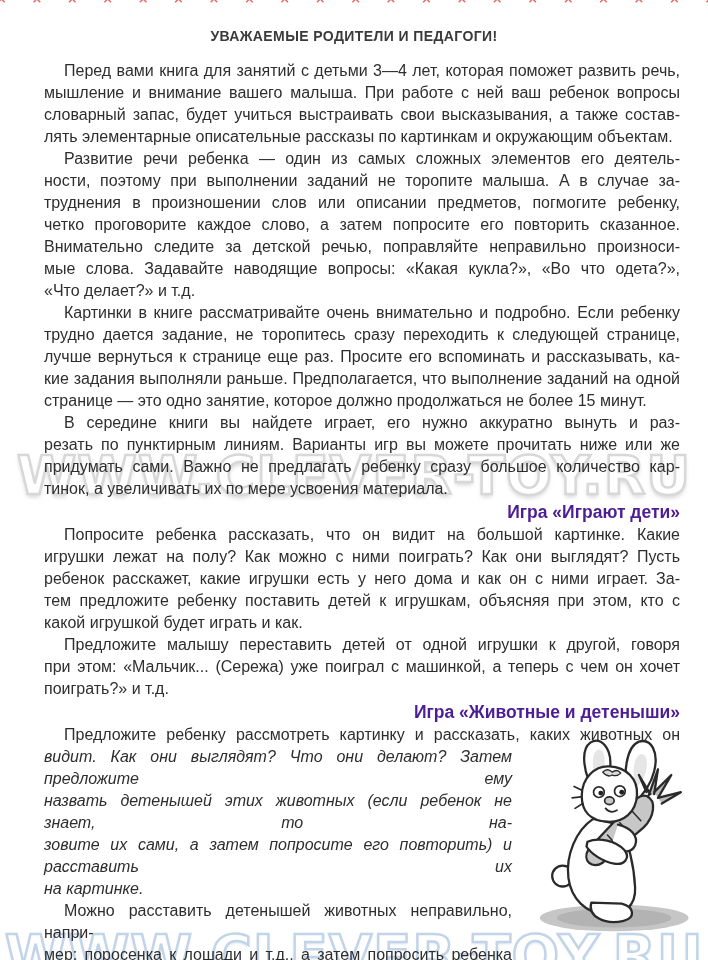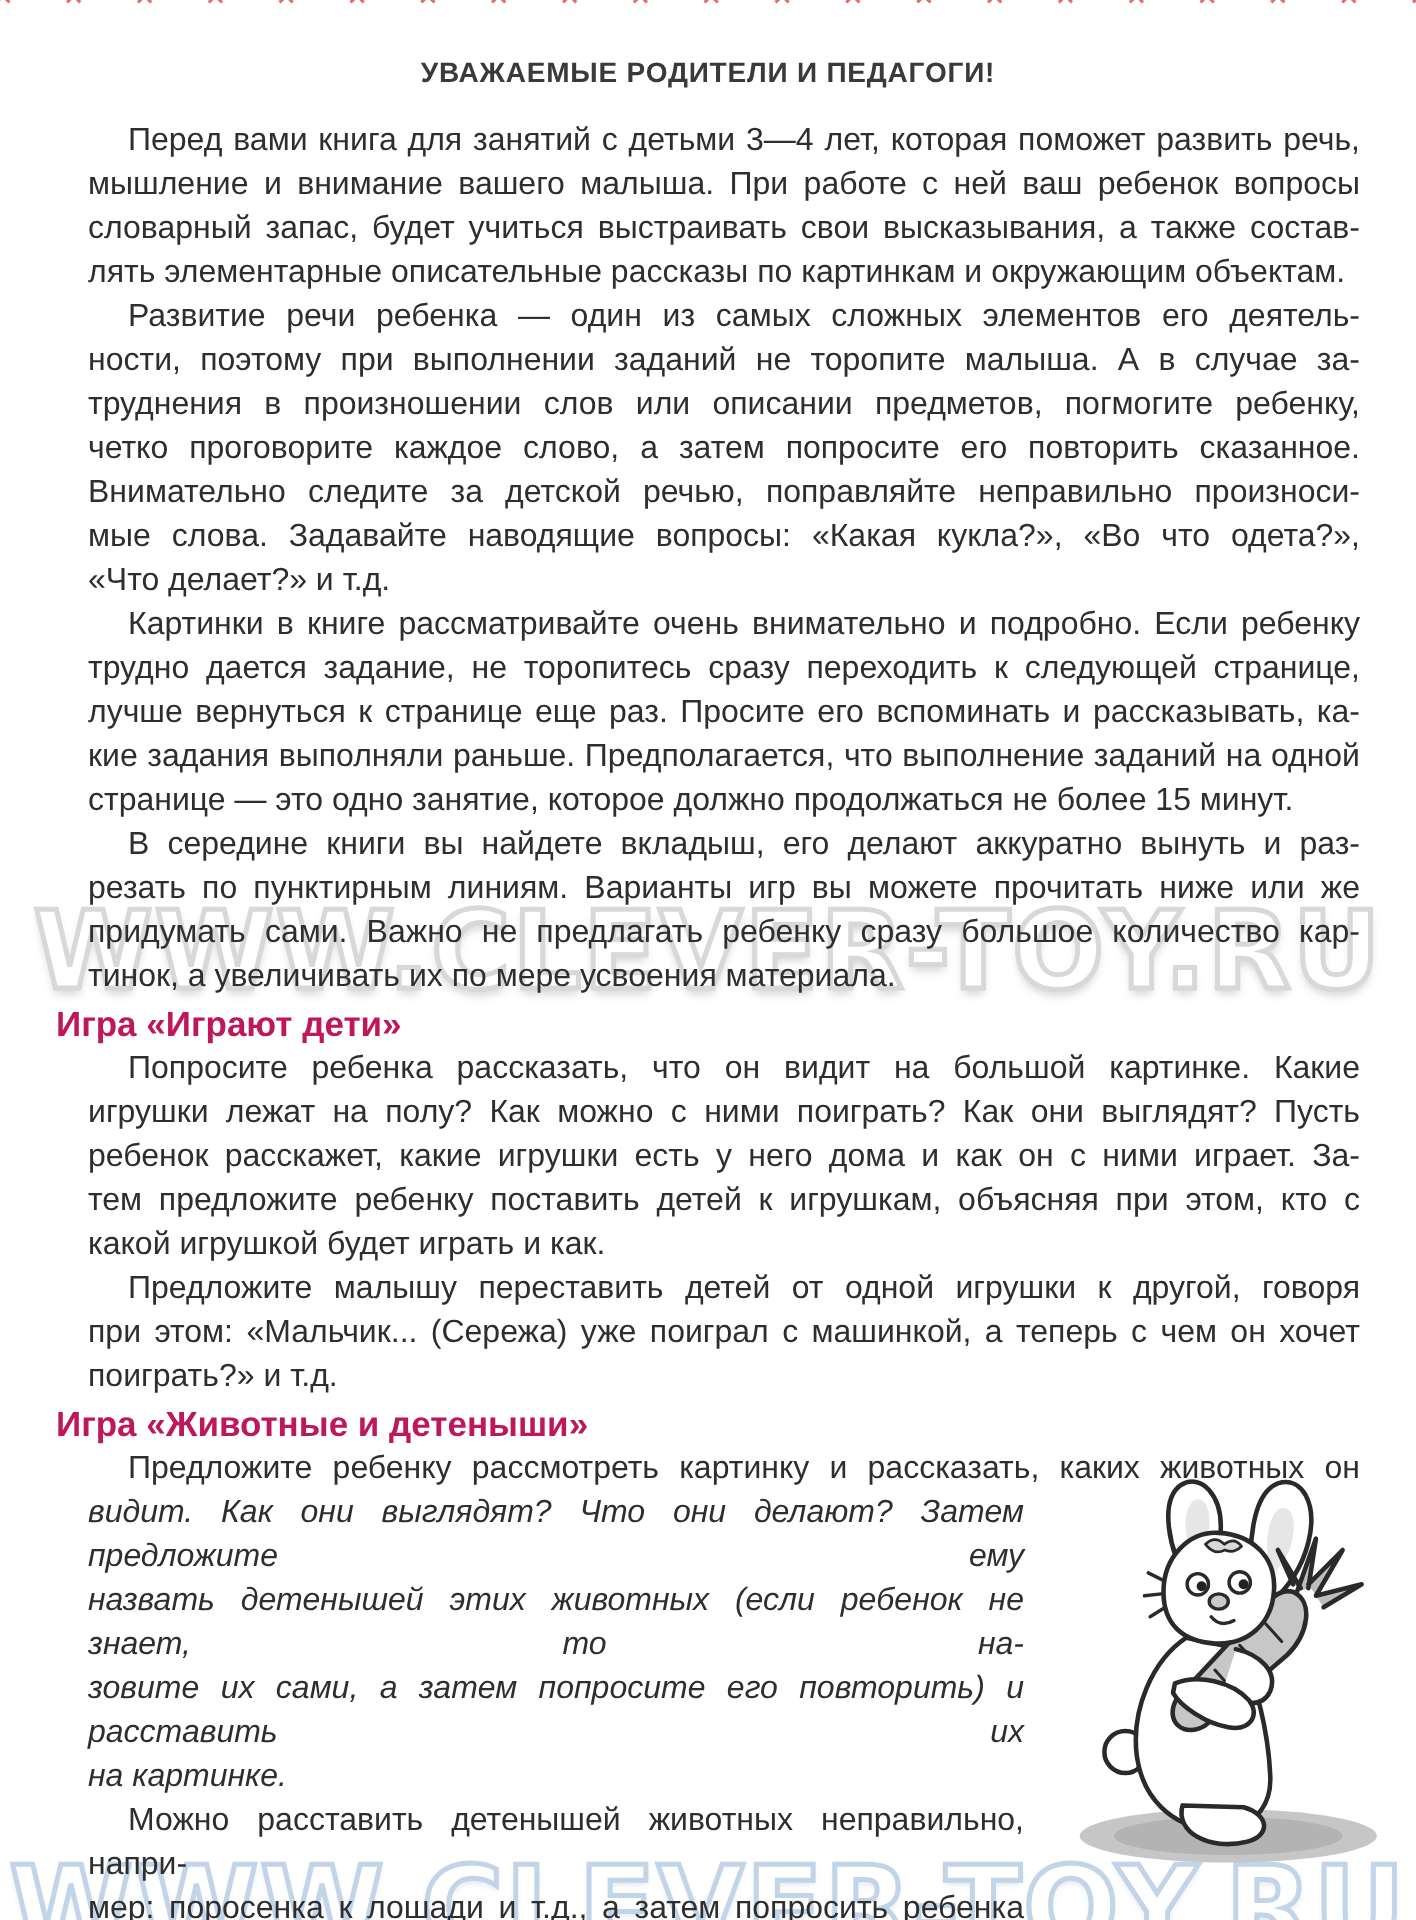--- a/index.html
+++ b/index.html
@@ -38,21 +38,21 @@
   .title {
     text-align:center; font-size:14px; font-weight:600;
     letter-spacing:.4px; color:#3a3a3a; line-height:20px; margin-bottom:14px;
   }
   .line {
     font-size:16px; line-height:22px;
     text-align:justify; text-align-last:justify;margin-left:16px;
   }
   .line.first { text-indent:20px; }
   .line.last  { text-align-last:left; }
-  .heading { text-align:left; font-weight:700; font-size:17.5px; line-height:24px; color:#be185d; }
+  .heading { text-align:right; font-weight:700; font-size:17.5px; line-height:24px; color:#4c1d95; }
   .narrow-after-first .line:not(.first) { margin-right:168px;font-style:italic; }
   .narrow-all .line { margin-right:168px; }
   
   .rabbit { position:absolute; left:536px; top:736px; z-index:2; }
 </style>
 </head>
 <body>
 
 <div class="page">
 
@@ -81,21 +81,21 @@
           <div class="line last">«Что делает?» и т.д.</div>
         </div>
         <div class="para">
           <div class="line first">Картинки в книге рассматривайте очень внимательно и подробно. Если ребенку</div>
           <div class="line">трудно дается задание, не торопитесь сразу переходить к следующей странице,</div>
           <div class="line">лучше вернуться к странице еще раз. Просите его вспоминать и рассказывать, ка-</div>
           <div class="line">кие задания выполняли раньше. Предполагается, что выполнение заданий на одной</div>
           <div class="line last">странице — это одно занятие, которое должно продолжаться не более 15 минут.</div>
         </div>
         <div class="para">
-          <div class="line first">В середине книги вы найдете вкладыш, его делают аккуратно вынуть и раз-</div>
+          <div class="line first">В середине книги вы найдете играет, его нужно аккуратно вынуть и раз-</div>
           <div class="line">резать по пунктирным линиям. Варианты игр вы можете прочитать ниже или же</div>
           <div class="line">придумать сами. Важно не предлагать ребенку сразу большое количество кар-</div>
           <div class="line last">тинок, а увеличивать их по мере усвоения материала.</div>
         </div>
         <div class="heading">Игра «Играют дети»</div>
         <div class="para">
           <div class="line first">Попросите ребенка рассказать, что он видит на большой картинке. Какие</div>
           <div class="line">игрушки лежат на полу? Как можно с ними поиграть? Как они выглядят? Пусть</div>
           <div class="line">ребенок расскажет, какие игрушки есть у него дома и как он с ними играет. За-</div>
           <div class="line">тем предложите ребенку поставить детей к игрушкам, объясняя при этом, кто с</div>

